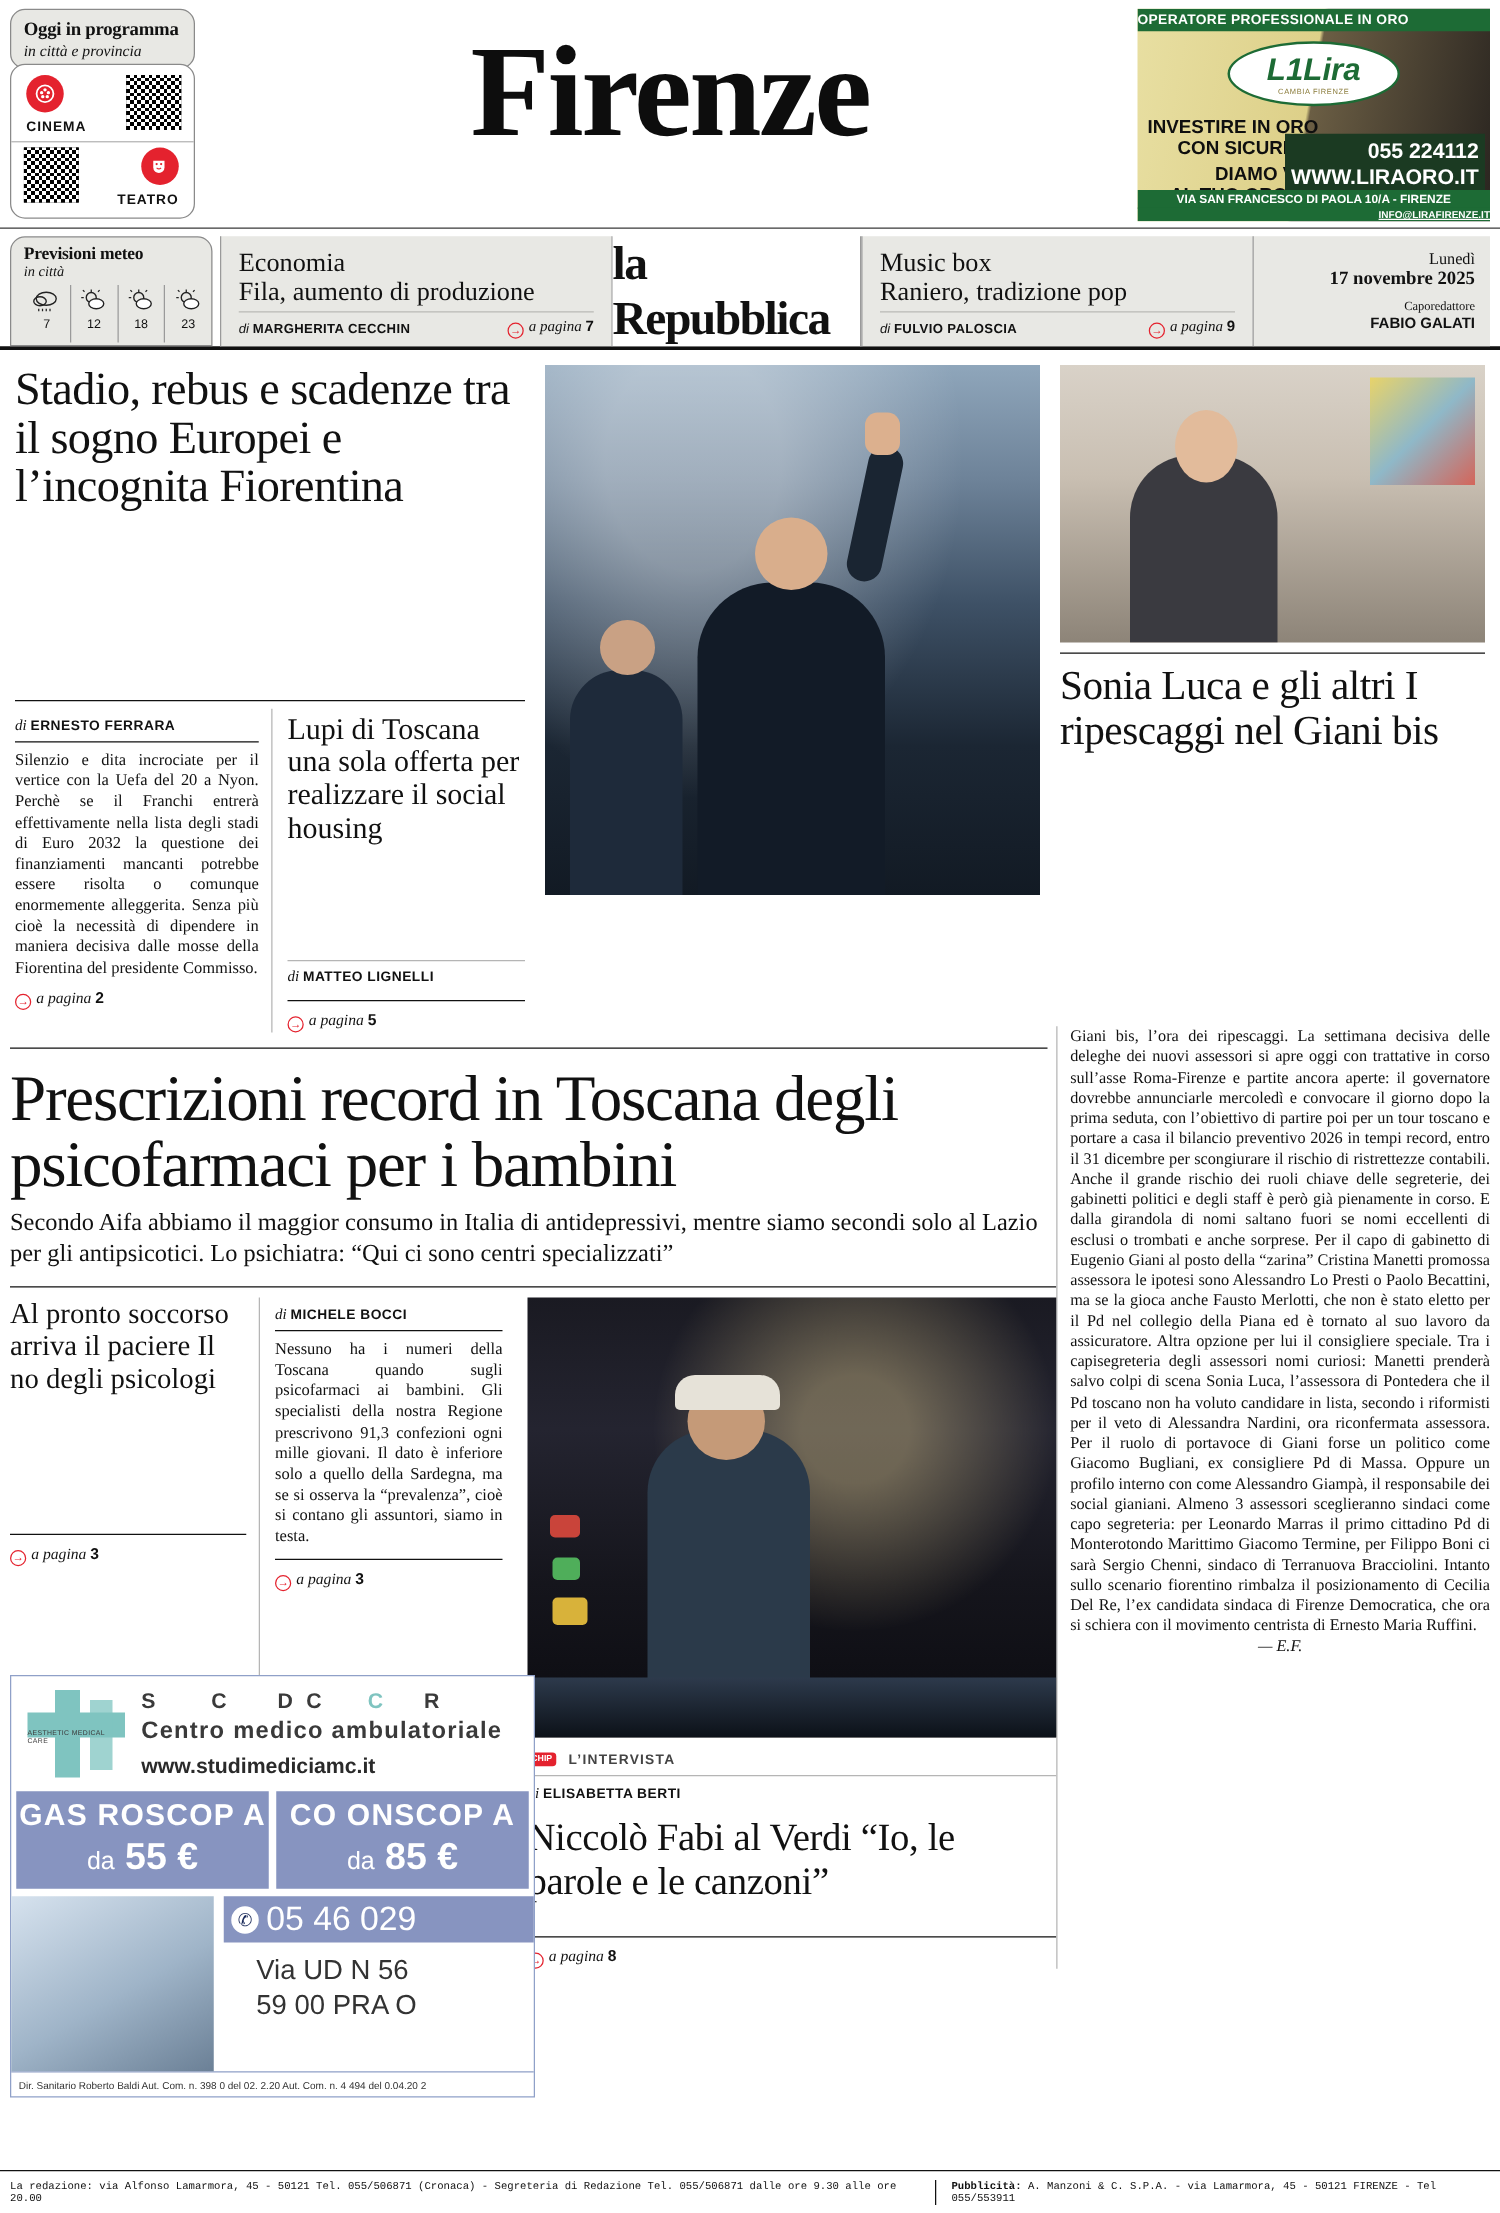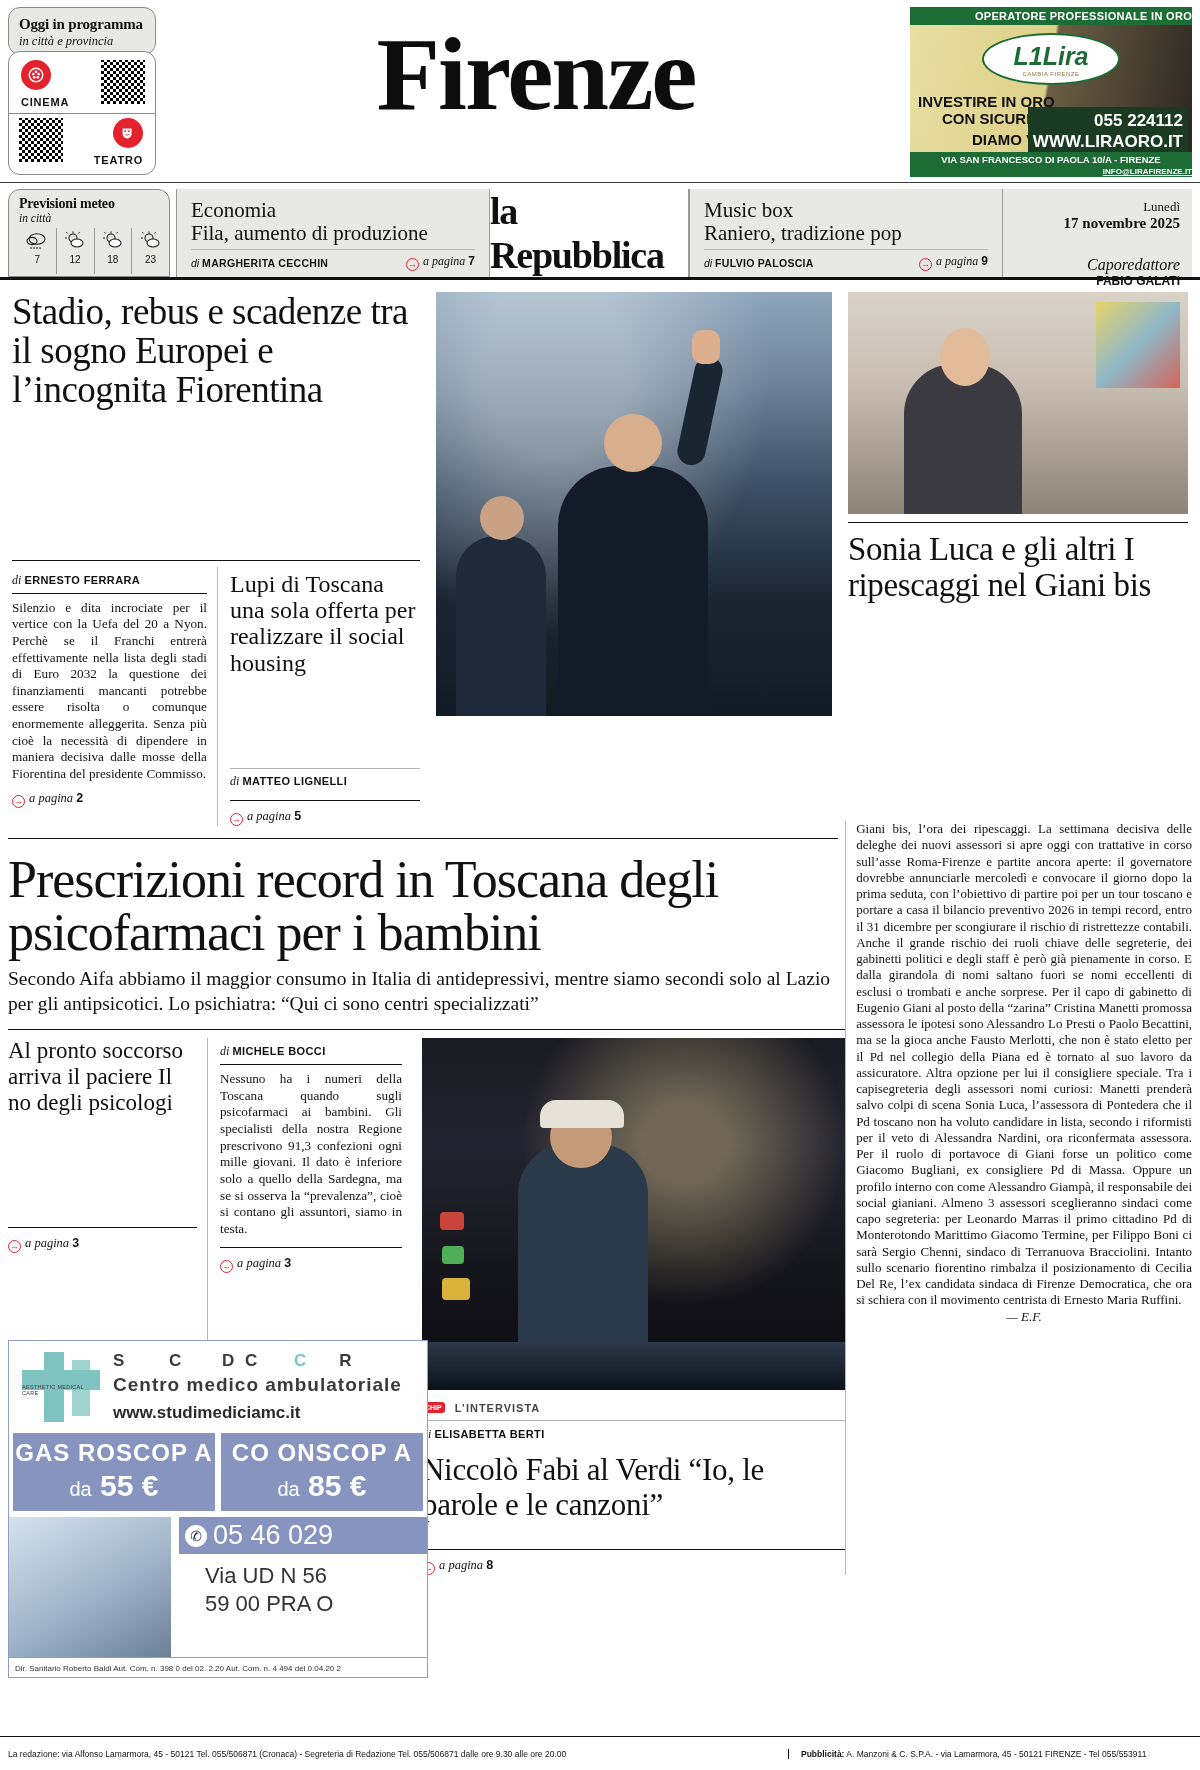--- a/index.html
+++ b/index.html
@@ -71,21 +71,21 @@
     color: #0d0d0d;
   }
   .ad-col { width: 290px; padding: 7px 8px 5px 0; }
   .gold-ad {
     width: 100%; height: 170px; position: relative; overflow: hidden;
     background: linear-gradient(100deg,#e8dfa2 0%,#ddd089 48%,#6b5e44 49%,#2a2520 100%);
     font-family: "Liberation Sans", sans-serif;
   }
   .gold-ad .bar-top {
     background: #1d6b35; color: #fff; font-size: 11px; font-weight: bold;
-    text-align: right; padding: 3px 0; letter-spacing: .3px;
+    text-align: left; padding: 3px 0; letter-spacing: .3px;
   }
   .gold-ad .logo-oval {
     width: 138px; height: 52px; background: #fff; border-radius: 50%;
     margin: 8px auto 0 auto; display:flex; align-items:center; justify-content:center;
     flex-direction: column; border: 2px solid #1d6b35;
   }
   .gold-ad .logo-oval .lg { font-size: 25px; font-weight: bold; color: #1d6b35; font-style: italic;}
   .gold-ad .logo-oval .sm { font-size: 6px; color:#8a7b3a; letter-spacing: .5px;}
   .gold-ad .l1 { position:absolute; left:8px; top:86px; font-size:15px; font-weight:bold; color:#0f0f0f; line-height:1.15;}
   .gold-ad .l2 { position:absolute; left:26px; top:124px; font-size:15px; font-weight:bold; color:#0f0f0f; line-height:1.15;}
@@ -149,21 +149,21 @@
     background:#fff; border-left:1px solid #9a9a9a; border-right:1px solid #9a9a9a;
     margin: 6px 0 0 0;
   }
   .rep-logo { font-size: 38px; font-weight: bold; letter-spacing:-1.2px; }
   .date-col {
     width: 190px; background:#e8e8e4; margin:6px 8px 0 0; padding:10px 12px 0 12px;
     text-align:right; position:relative; border-left:1px solid #9a9a9a;
   }
   .date-col .d1 { font-size: 13px; }
   .date-col .d2 { font-size: 15px; font-weight: bold; }
-  .date-col .d3 { font-size: 16px; font-style: italic; margin-top: 24px;}
+  .date-col .d3 { font-size: 10px; margin-top: 8px;}
   .date-col .d4 { font-family:"Liberation Sans",sans-serif; font-size: 12px; font-weight:bold; }
 
   
   .body-wrap { display: flex; padding: 0 8px; }
   .col-left { width: 420px; }
   .col-mid  { width: 412px; }
   .col-right{ width: 348px; }
 
   .lead-head {
     font-size: 37px; line-height: 1.06; font-weight: normal;
@@ -256,21 +256,21 @@
   }
   .ph-ic { width:22px;height:22px;border-radius:50%;background:#fff;color:#1a2a5a;
            font-size:14px; display:flex;align-items:center;justify-content:center;}
   .ad-addr { font-family:"Liberation Sans",sans-serif; font-size: 22px; color:#333; padding: 8px 0 0 26px; line-height:1.25;}
   .ad-legal { font-family:"Liberation Sans",sans-serif; font-size: 8px; color:#333; padding: 6px 6px 4px 6px; border-top:1px solid #8fa0c8;}
 
   
   .footer {
     position:absolute; left:0; bottom:0; width:1200px; height:34px;
     border-top: 1px solid #111; display:flex; align-items:center;
-    font-family:Liberation Sans, sans-serif; font-size: 8.5px; padding: 0 8px;
+    font-family:Liberation Mono, monospace; font-size: 8.5px; padding: 0 8px;
   }
   .footer .seg { padding-right: 10px; }
   .footer .seg.b { border-left:1px solid #111; padding-left: 12px; }
   .footer b { font-weight: bold; }
 </style>
 </head>
 <body>
 
 <div class="page">
 

